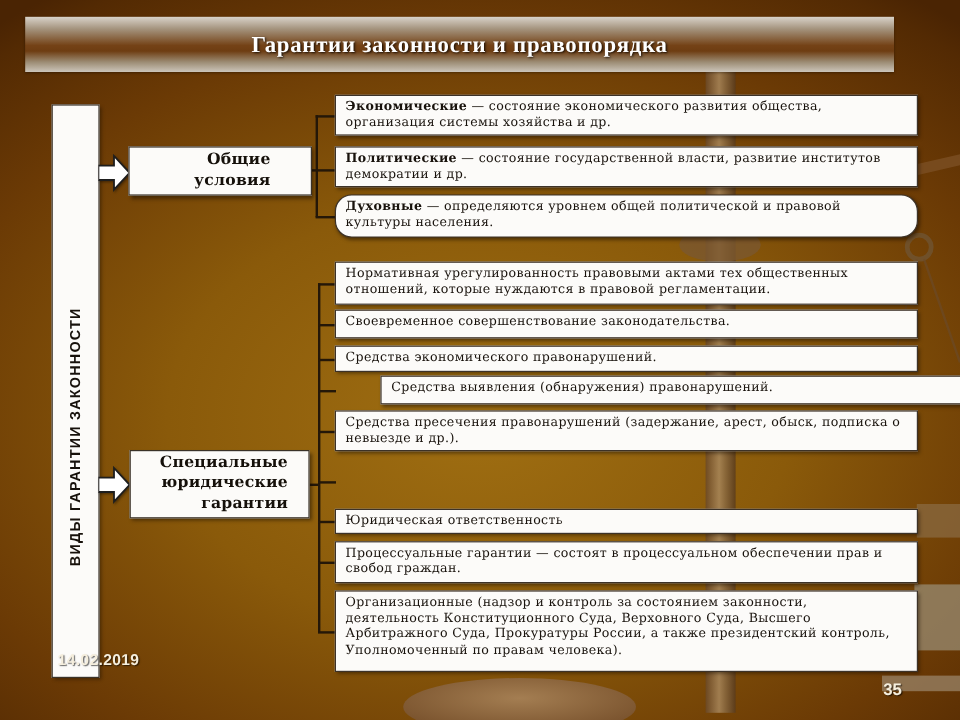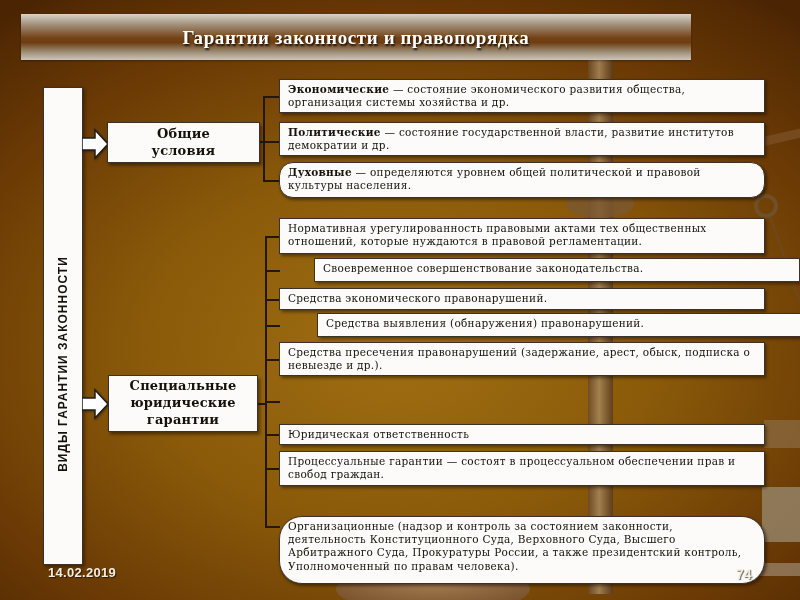--- a/index.html
+++ b/index.html
@@ -5,21 +5,21 @@
   html,body{margin:0;padding:0;background:#222;}
   #slide{
     position:relative;width:800px;height:600px;overflow:hidden;
     background:radial-gradient(ellipse 620px 430px at 50% 58%, #a06f12 0%, #8a5a0a 42%, #6b3a05 75%, #532a03 95%, #4a2403 100%);
     font-family:"DejaVu Serif", serif;
   }
   
   #bg-art{position:absolute;left:0;top:0;z-index:0;}
   
   .title-bar{
-    position:absolute;left:21px;top:14px;width:670px;height:46px;z-index:3;
+    position:absolute;left:21px;top:14px;width:724px;height:46px;z-index:3;
     background:linear-gradient(180deg,#d9d3ca 0%,#a4937d 22%,#744216 52%,#6e3d12 62%,#9c8c74 82%,#ccc5ba 100%);
     display:flex;align-items:center;justify-content:center;
     box-shadow:0 1px 2px rgba(0,0,0,.35);
   }
   .title-bar .t{
     font:bold 19px/1 "Liberation Serif", serif;color:#ffffff;letter-spacing:.6px;
     text-shadow:1px 1.5px 2px rgba(0,0,0,.8);
   }
   
   .side-bar{
@@ -32,21 +32,21 @@
     transform:translate(-50%,-50%) rotate(-90deg);white-space:nowrap;
     font:bold 12px/1 "Liberation Sans", sans-serif;color:#17110b;letter-spacing:1px;
   }
   
   .catbox{
     position:absolute;z-index:2;background:#fcfbf9;border:1px solid #3a3228;box-sizing:border-box;
     box-shadow:2px 2.5px 3px rgba(20,10,0,.5);
     display:flex;align-items:center;justify-content:center;text-align:center;
     font:bold 13px/1.3 "DejaVu Serif", serif;color:#15100a;letter-spacing:.2px;
   }
-  .catbox .wrap{display:block;margin:0 auto;}
+  .catbox .wrap{display:block;margin:0 auto;text-align:right;}
   #cat-general{left:107px;top:122px;width:153px;height:41px;}
   #cat-general .wrap{width:84px;}
   #cat-special{left:108px;top:375px;width:150px;height:57px;}
   #cat-special .wrap{width:114px;}
   
   .fbox{
     position:absolute;left:279px;width:486px;z-index:2;box-sizing:border-box;
     background:#fcfbf9;border:1px solid #3c3228;
     box-shadow:1.5px 2px 3px rgba(20,10,0,.5);
     font:10.5px/1.26 "DejaVu Serif", serif;color:#18120c;letter-spacing:.3px;
@@ -54,21 +54,21 @@
   }
   .fbox b{font-weight:bold;}
   
   .hline,.vline{position:absolute;background:#241708;z-index:1;}
   .hline{height:1.5px;}
   .vline{width:1.5px;}
   
   .arrow{position:absolute;z-index:2;filter:drop-shadow(1.5px 1.5px 1px rgba(0,0,0,.4));}
   
   .slide-date{
-    position:absolute;left:48px;top:566px;z-index:3;
+    position:absolute;left:48px;top:543px;z-index:3;
     font:bold 13px/1 "Liberation Sans", sans-serif;color:#f5eedd;
     text-shadow:1px 1px 1px rgba(0,0,0,.6);letter-spacing:.3px;
   }
   .slide-num{
     position:absolute;left:736px;top:567px;z-index:3;
     font:bold 14px/1 "Liberation Sans", sans-serif;color:#f5eedd;
     text-shadow:1px 1px 1px rgba(0,0,0,.6);
   }
 </style>
 </head>
@@ -146,38 +146,38 @@
   <div class="fbox" style="top:122px;height:34px;">
     <b>Политические</b><span> — состояние государственной власти, развитие институтов  демократии и др.</span>
   </div>
   <div class="fbox" style="top:162px;height:36px;border-radius:14px;">
     <b>Духовные</b><span> — определяются уровнем общей политической и правовой культуры населения.</span>
   </div>
 
   <div class="fbox" style="top:218px;height:36px;">
     <span>Нормативная урегулированность правовыми актами тех общественных отношений, которые нуждаются в правовой регламентации.</span>
   </div>
-  <div class="fbox" style="top:258px;height:24px;margin-left:35px;">
+  <div class="fbox" style="top:258px;height:24px;">
     <span>Своевременное совершенствование законодательства.</span>
   </div>
   <div class="fbox" style="top:288px;height:22px;">
     <span>Средства экономического правонарушений.</span>
   </div>
   <div class="fbox" style="top:313px;height:24px;margin-left:38px;">
     <span>Средства выявления (обнаружения) правонарушений.</span>
   </div>
   <div class="fbox" style="top:342px;height:34px;">
     <span>Средства пресечения правонарушений (задержание, арест, обыск, подписка о невыезде и др.).</span>
   </div>
   <div class="fbox" style="top:424px;height:21px;">
     <span>Юридическая ответственность</span>
   </div>
   <div class="fbox" style="top:451px;height:35px;">
     <span>Процессуальные гарантии — состоят в процессуальном обеспечении прав и свобод граждан.</span>
   </div>
-  <div class="fbox" style="top:516px;height:68px;border-radius:23px;">
+  <div class="fbox" style="top:492px;height:68px;">
     <span>Организационные (надзор и контроль за состоянием законности, деятельность Конституционного Суда, Верховного Суда, Высшего Арбитражного Суда, Прокуратуры России, а также президентский контроль, Уполномоченный по правам человека).</span>
   </div>
 
   <div class="slide-date">14.02.2019</div>
-  <div class="slide-num">74</div>
+  <div class="slide-num">35</div>
 
 </div>
 
 </body></html>

